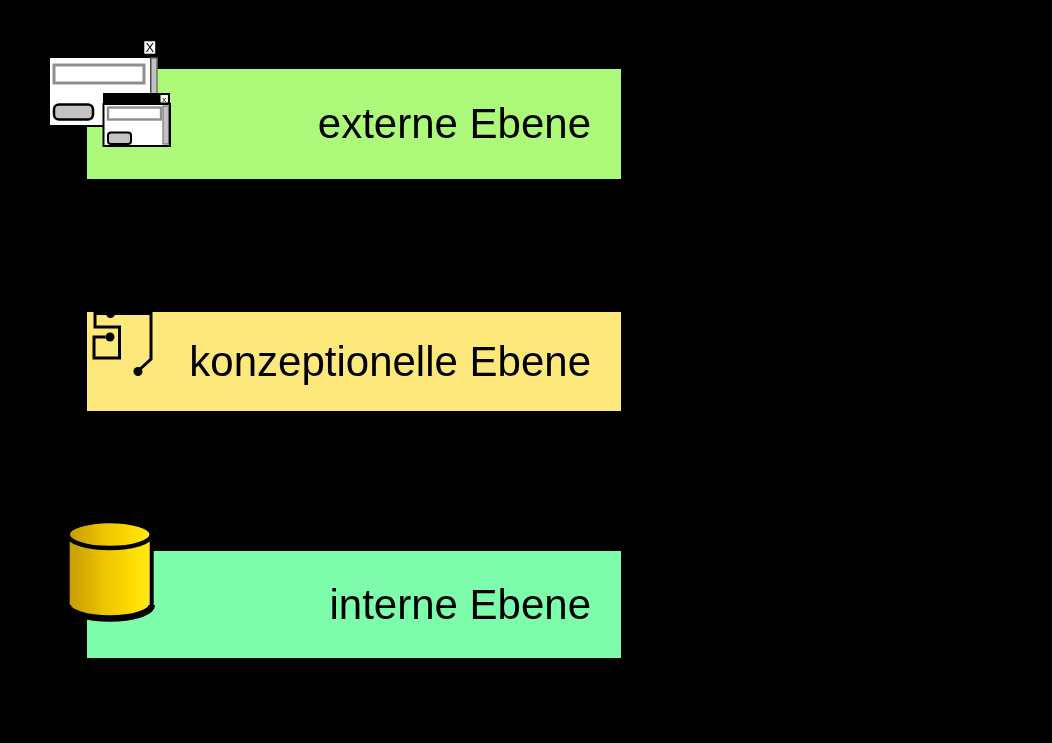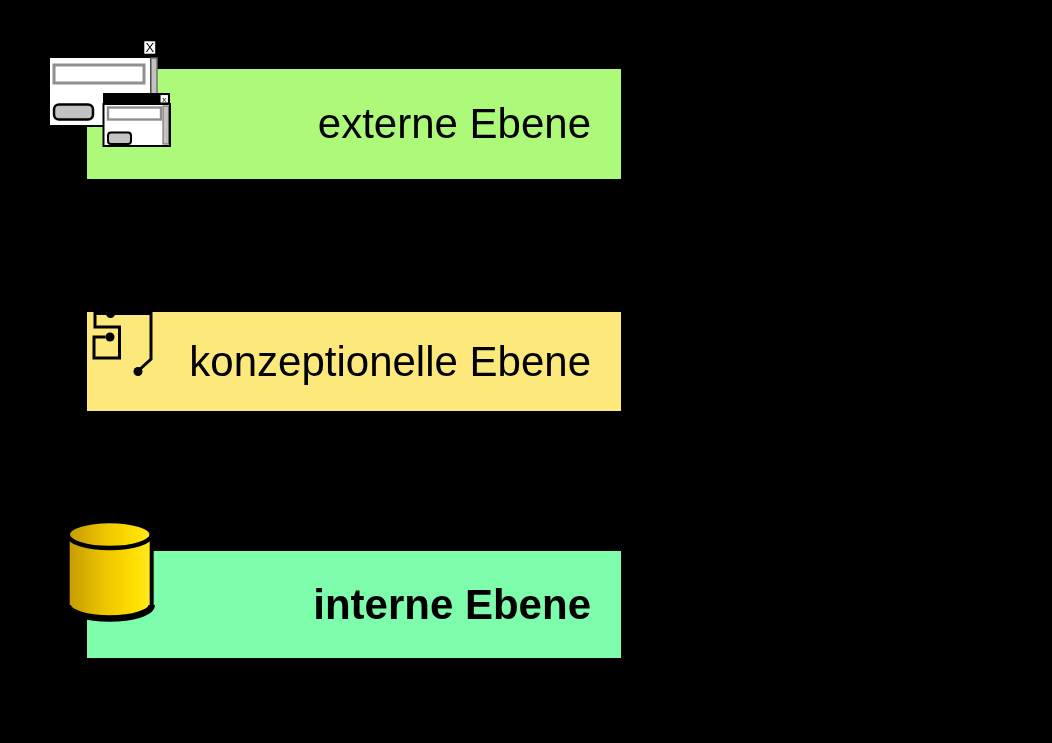--- a/index.html
+++ b/index.html
@@ -53,21 +53,21 @@
 <div class="stage">
 
   <div class="layer-box box-conceptual" style="background-color: rgb(253, 232, 123);">
     <span class="layer-label">konzeptionelle Ebene</span>
   </div>
 
   <div class="layer-box box-external" style="background-color: rgb(173, 249, 122);">
     <span class="layer-label">externe Ebene</span>
   </div>
 
-  <div class="layer-box box-internal" style="background-color: rgb(125, 252, 171); font-weight: bold;">
+  <div class="layer-box box-internal" style="background-color: rgb(125, 252, 171);">
     <span class="layer-label">interne Ebene</span>
   </div>
 
   <svg id="windows-icon" class="icon-abs" viewBox="0 0 124 112">
 
     <g>
       <rect class="win-titlebar" x="1" y="2" width="109" height="19"></rect>
       <rect class="win-body" x="2" y="21" width="102" height="69" stroke-width="2"></rect>
       <rect class="win-scroll" x="104" y="22" width="6" height="66" stroke-width="1.4"></rect>
       <rect class="win-close" x="96.5" y="4.5" width="12.5" height="14" stroke-width="1.6"></rect>

